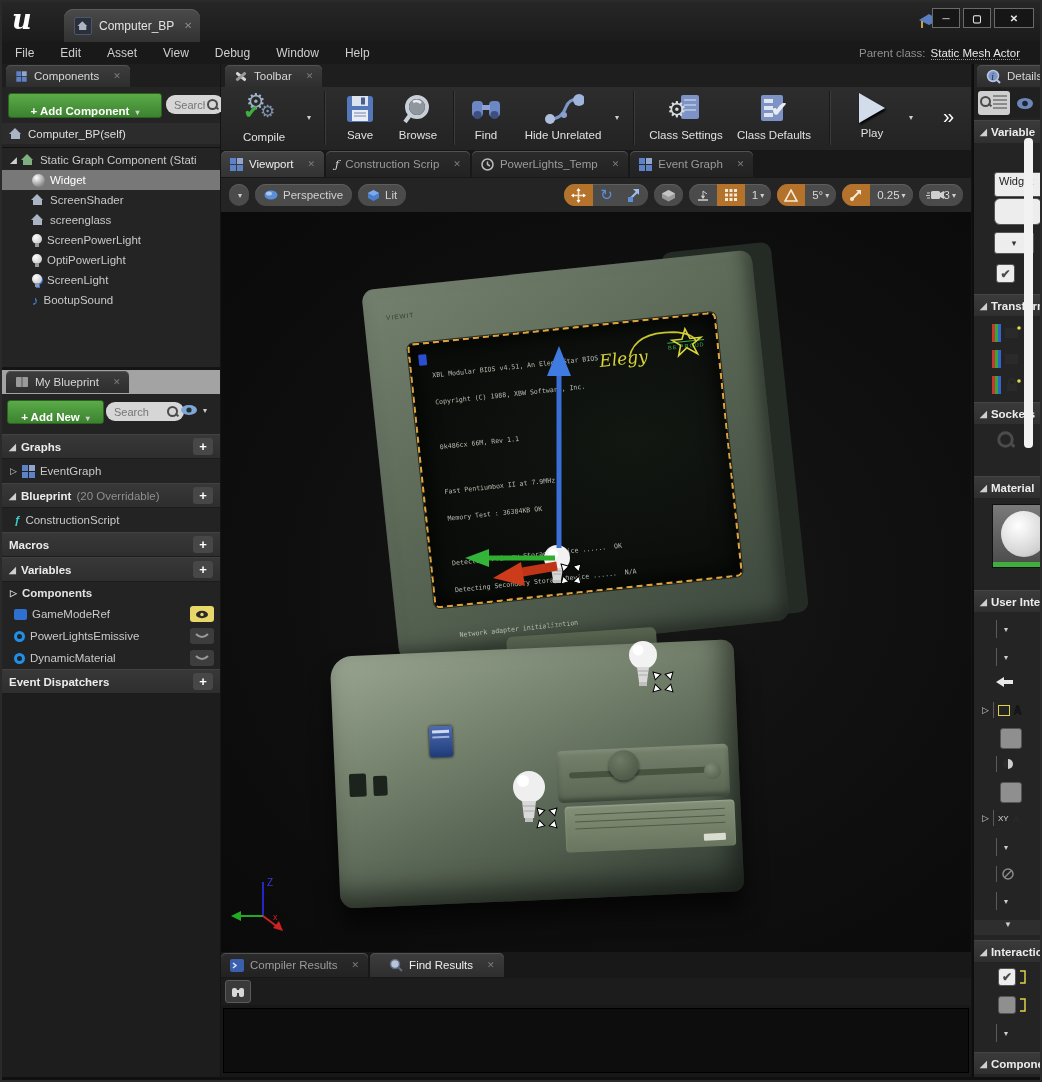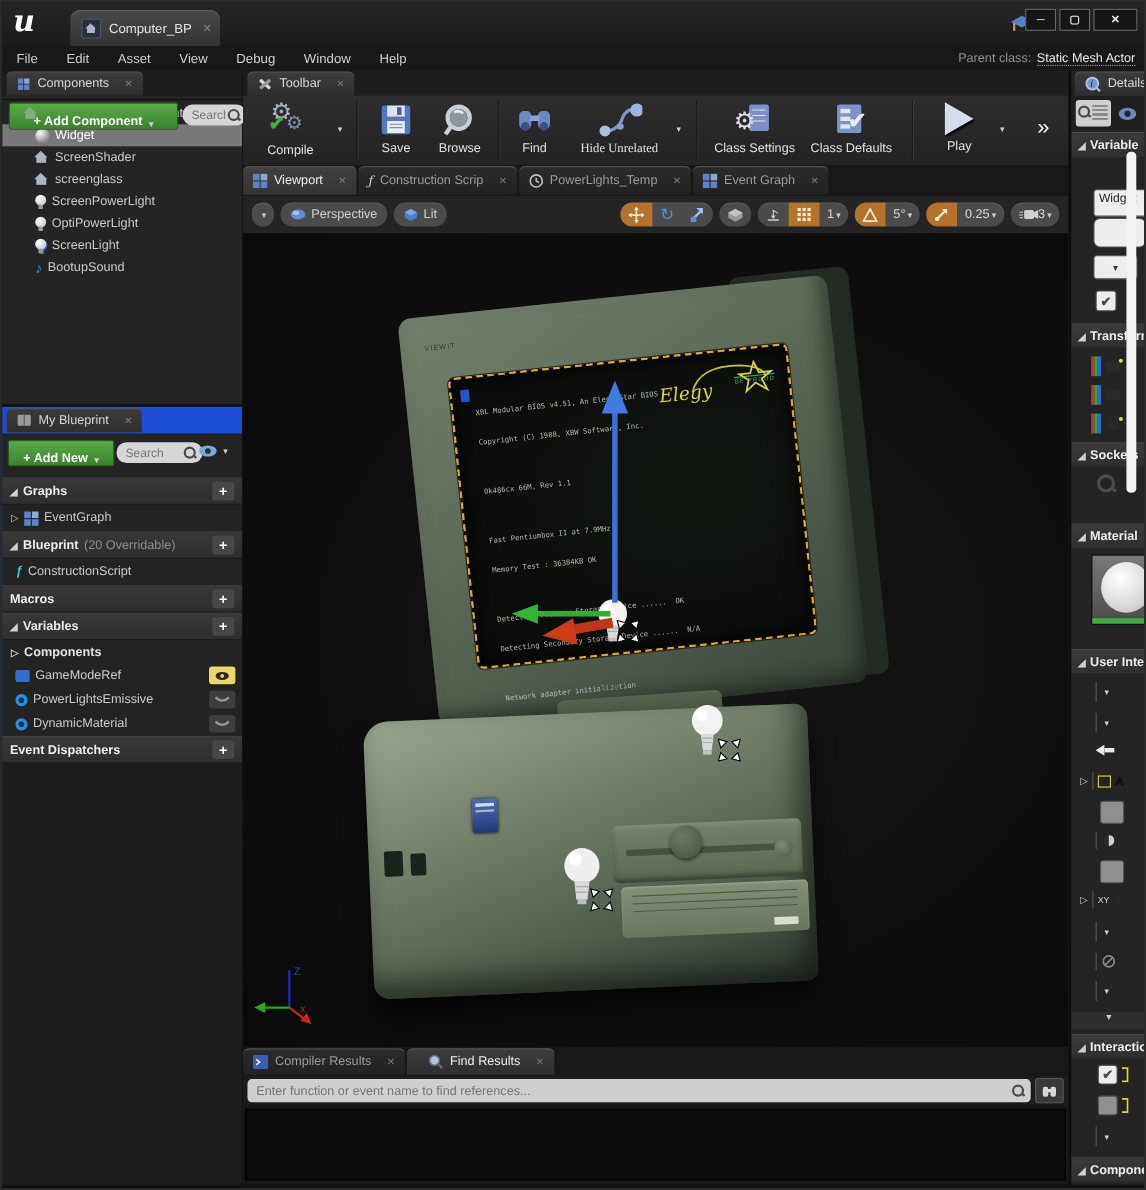--- a/index.html
+++ b/index.html
@@ -15,21 +15,21 @@
   .doc-tab{left:62px;top:7px;height:33px;padding:0 26px 0 10px;background:linear-gradient(#4a4a4a,#323232);
            border-radius:9px 9px 0 0;display:flex;align-items:center;gap:7px;color:#e3e3e3;font-size:12px;
            box-shadow:inset 0 1px 0 #5c5c5c;}
   .doc-tab .x{position:absolute;right:8px;color:#8a8a8a;font-size:10px;}
   .home-ico{width:16px;height:16px;background:#2a2f3a;border:1px solid #4a566e;border-radius:2px;
             display:flex;align-items:center;justify-content:center;}
   .win-btn{width:26px;height:18px;border:1px solid #6a6a6a;background:#161616;color:#e8e8e8;
            display:flex;align-items:center;justify-content:center;font-size:10px;font-weight:bold;margin-left:3px;}
   .menubar{left:0;top:40px;width:100%;height:22px;background:#191919;display:flex;align-items:center;}
   .menu-item{padding:0 13px;color:#cfcfcf;font-size:12px;}
-  .parent-class{position:absolute;right:8px;top:0;height:22px;display:flex;align-items:center;gap:5px;justify-content:center;}
+  .parent-class{position:absolute;right:20px;top:0;height:22px;display:flex;align-items:center;gap:5px;justify-content:center;}
   .parent-class .lbl{color:#8f8f8f;}
   .parent-class .val{color:#e8e8e8;border-bottom:1px dotted #9a9a9a;}
   
   .ptab{height:22px;display:inline-flex;align-items:center;gap:6px;padding:0 9px;
         background:linear-gradient(#3d3d3d,#2e2e2e);border-radius:5px 5px 0 0;color:#d6d6d6;font-size:11.5px;
         box-shadow:inset 0 1px 0 #525252;}
   .ptab .x{color:#7c7c7c;font-size:9px;margin-left:8px;}
   .ptab.dim{background:linear-gradient(#2b2b2b,#222);color:#9b9b9b;}
   .panel-body{background:#242424;}
   .sec-hdr{display:flex;align-items:center;height:23px;background:linear-gradient(#383838,#2e2e2e);
@@ -131,20 +131,24 @@
     </div>
     <div class="panel-body" style="position:absolute;left:0;top:23px;right:0;bottom:0;">
       <div class="green-btn abs" style="left:6px;top:6px;width:152px;height:23px;">
         <span>+ Add Component</span>
         <span class="dd">▾</span>
       </div>
       <div class="srch abs" style="left:164px;top:8px;width:46px;height:19px;">
         <input placeholder="Search" style="">
         <span class="mag"></span>
       </div>
+      <div class="trow" style="margin-top:36px;height:21px;background:#2c2c2c;color:#dedede;">
+        <span class="house"></span>
+        <span>Computer_BP(self)</span>
+      </div>
       <div style="height:1px;background:#111;margin:3px 0 2px;"></div>
       <div class="trow" style="white-space:nowrap;">
         <span class="tri">◢</span>
         <span class="house green"></span>
         <span>Static Graph Component (Stati</span>
       </div>
       <div class="trow sel" style="padding-left:30px;">
         <span style="width:13px;height:13px;border-radius:50%;background:radial-gradient(circle at 35% 30%,#fff,#8b8b8b 70%);"></span>
         <span>Widget</span>
       </div>
@@ -168,21 +172,21 @@
         <span class="bulb-mini" style="filter:drop-shadow(1px 1px 0 #3a6fd8);"></span>
         <span>ScreenLight</span>
       </div>
       <div class="trow" style="padding-left:30px;">
         <span style="color:#3f8fe8;font-size:13px;">♪</span>
         <span>BootupSound</span>
       </div>
     </div>
   </div>
 
-  <div class="abs" style="left:0;top:368px;width:218px;height:707px;background:#1d4ed8;">
+  <div class="abs" style="left:0;top:368px;width:218px;height:707px;background:#a3a3a3;">
     <div class="ptab" style="margin:1px 0 0 4px;">
       <svg width="14" height="12">
           <rect x="1" y="1" width="12" height="10" rx="1" fill="#9a9a9a"></rect>
           <line x1="7" y1="1" x2="7" y2="11" stroke="#555"></line>
         </svg>
       <span>My Blueprint</span>
       <span class="x">✕</span>
     </div>
     <div class="panel-body" style="position:absolute;left:0;top:24px;right:0;bottom:0;background:#232323;">
       <div class="green-btn abs" style="left:5px;top:6px;width:95px;height:22px;">
@@ -325,21 +329,21 @@
         <svg width="34" height="32">
           <rect x="3" y="8" width="11" height="16" rx="4" fill="#6d87c4"></rect>
             <rect x="20" y="8" width="11" height="16" rx="4" fill="#6d87c4"></rect>
           <rect x="13" y="12" width="8" height="5" fill="#8fa4d4"></rect>
             <circle cx="8.5" cy="22" r="4" fill="#3c4f80"></circle>
             <circle cx="25.5" cy="22" r="4" fill="#3c4f80"></circle>
         </svg>
         <span>Find</span>
       </div>
 
-      <div class="tb-btn abs" style="left:296px;top:6px;width:92px;font-family:Liberation Serif, serif;">
+      <div class="tb-btn abs" style="left:296px;top:6px;width:92px;">
         <svg width="42" height="32">
           <path d="M8,26 Q20,26 24,14 Q27,6 36,6" stroke="#7d96c8" stroke-width="3" fill="none"></path>
           <circle cx="8" cy="26" r="5" fill="#aebfde"></circle>
             <circle cx="37" cy="7" r="6" fill="#9fb4da"></circle>
             <circle cx="22" cy="22" r="3" fill="#8aa0cc"></circle>
         </svg>
         <span>Hide Unrelated</span>
       </div>
       <span class="abs dd" style="left:392px;top:26px;">▾</span>
       <div class="tb-sep" style="left:412px;top:4px;"></div>
@@ -702,24 +706,20 @@
       <div class="ptab" style="height:24px;padding-left:19px;">
         <svg width="14" height="14">
             <circle cx="6" cy="6" r="4.5" fill="#b9c4d6" stroke="#5b6b84" stroke-width="1.5"></circle>
             <line x1="9.5" y1="9.5" x2="13" y2="13" stroke="#5b6b84" stroke-width="2"></line>
           </svg>
         <span style="color:#eee;">Find Results</span>
         <span class="x">✕</span>
       </div>
     </div>
     <div class="row" style="height:27px;background:#1c1c1c;padding:0 4px;gap:4px;">
-      <div class="srch" style="flex:1;height:21px;border-radius:4px;background:#cfcfcf;">
-        <input style="font-size: 11.5px; color: rgb(85, 85, 85);" placeholder="Enter function or event name to find references...">
-        <span class="mag"></span>
-      </div>
       <div style="width:24px;height:21px;background:#3a3a3a;border:1px solid #5a5a5a;border-radius:3px;display:flex;align-items:center;justify-content:center;">
         <svg width="14" height="12">
             <rect x="1" y="2" width="5" height="9" rx="2" fill="#d8d8d8"></rect>
             <rect x="8" y="2" width="5" height="9" rx="2" fill="#d8d8d8"></rect>
             <rect x="5.5" y="4" width="3" height="3" fill="#d8d8d8"></rect>
           </svg>
       </div>
     </div>
     <div style="position:absolute;left:2px;top:56px;right:2px;bottom:4px;background:#0d0d0d;border:1px solid #000;"></div>
   </div>

